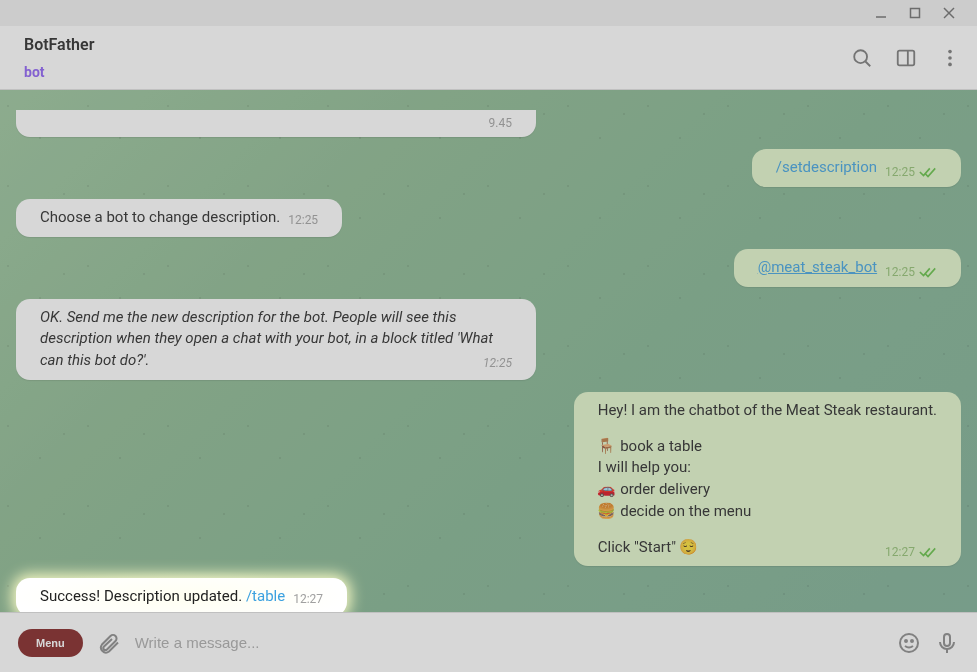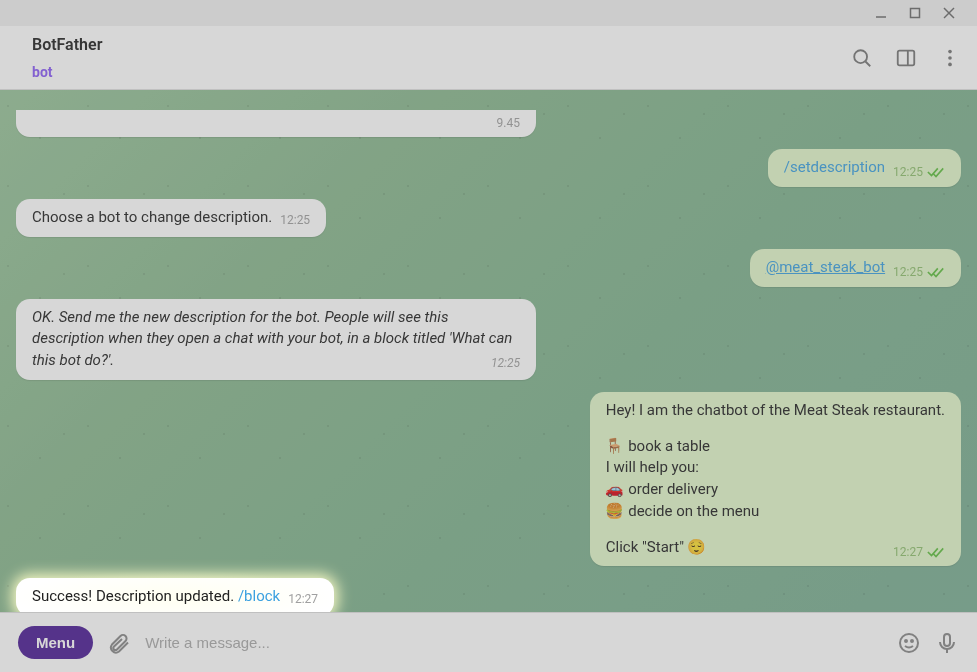--- a/index.html
+++ b/index.html
@@ -1,53 +1,53 @@
 <!DOCTYPE html>
 <html><head>
 <meta charset="utf-8">
 <style>
 * { box-sizing: border-box; margin: 0; padding: 0; }
 body { font-family: -apple-system, BlinkMacSystemFont, "Segoe UI", Roboto, Arial, sans-serif; background: #fff; width: 977px; height: 672px; overflow: hidden; position: relative; }
 
 .window-controls { height: 26px; display: flex; justify-content: flex-end; align-items: center; gap: 22px; padding-right: 22px; background: #f0f0f0; }
 .wc-icon { color: #6b6b6b; display: flex; align-items: center; justify-content: center; cursor: pointer; }
 
-.header { height: 64px; background: #fff; border-bottom: 1px solid #e0e0e0; display: flex; align-items: center; padding: 0 16px 0 32px; }
+.header { height: 64px; background: #fff; border-bottom: 1px solid #e0e0e0; display: flex; align-items: center; padding: 0 16px 0 24px; }
 .header-left { flex: 1; }
 .header-title { font-size: 16px; font-weight: 600; color: #222; }
 .header-subtitle { font-size: 14px; color: #8b5cf6; margin-top: 10px; font-weight: bold; }
 .header-actions { display: flex; gap: 22px; align-items: center; }
 .header-icon { color: #777; cursor: pointer; display: flex; }
 
 .chat-area { position: relative; height: 522px; overflow: hidden; background: linear-gradient(135deg, #98c39a 0%, #89b78e 30%, #7fb28e 60%, #7aad93 100%); }
 .chat-pattern { position: absolute; inset: 0; opacity: 0.08; background-image: radial-gradient(circle at 10% 20%, #000 1px, transparent 1px), radial-gradient(circle at 50% 60%, #000 1px, transparent 1px), radial-gradient(circle at 80% 30%, #000 1px, transparent 1px); background-size: 80px 80px; }
 .messages { position: relative; padding: 20px 16px 10px; display: flex; flex-direction: column; gap: 12px; }
 
 .msg-row { display: flex; }
 .msg-row.out { justify-content: flex-end; align-items: flex-end; }
 .msg-row.in { justify-content: flex-start; }
 
-.bubble { max-width: 520px; border-radius: 14px; padding: 8px 16px; position: relative; font-size: 15px; line-height: 1.45; box-shadow: 0 1px 1px rgba(0,0,0,0.1); }
+.bubble { max-width: 520px; border-radius: 14px; padding: 8px 24px; position: relative; font-size: 15px; line-height: 1.45; box-shadow: 0 1px 1px rgba(0,0,0,0.1); }
 .bubble.in { background: #fff; color: #222; }
 .bubble.out { background: #e2f7cb; color: #222; }
 .bubble.highlight { box-shadow: 0 0 14px 4px rgba(255,255,200,0.9), 0 1px 1px rgba(0,0,0,0.1); }
 .bubble.partial-top { border-top-left-radius: 0; border-top-right-radius: 0; padding-top: 0; padding-bottom: 10px; }
 
 .bubble .time { font-size: 12px; color: #8fbf6e; margin-left: 8px; float: right; position: relative; top: 5px; }
 .bubble.in .time { color: #a0a0a0; }
 .ticks { display: inline-flex; margin-left: 4px; position: relative; top: 3px; }
 .ticks svg { width: 18px; height: 14px; }
 
 .cmd-link { color: #3ca1e0; cursor: pointer; }
 .mention { color: #3ca1e0; cursor: pointer; text-decoration: underline; }
 
 .big-bubble { max-width: 440px; }
 
 .input-bar { height: 60px; background: #fff; border-top: 1px solid #e0e0e0; display: flex; align-items: center; padding: 0 18px; gap: 14px; }
-.menu-btn { background: #4c1d95; color: #fff; font-weight: 600; font-size: 15px; border: none; border-radius: 18px; padding: 8px 18px; cursor: pointer; }
+.menu-btn { background: #7f1d1d; color: #fff; font-weight: 600; font-size: 11px; border: none; border-radius: 18px; padding: 8px 18px; cursor: pointer; }
 .attach-icon, .emoji-icon, .mic-icon { color: #888; cursor: pointer; display: flex; }
 .msg-input { flex: 1; border: none; outline: none; font-size: 15px; color: #8b5cf6; background: transparent; }
 .msg-input::placeholder { color: #aaa; }
 
 
 .dim-layer { position: absolute; inset: 0; background: rgba(110,110,110,0.28); pointer-events: none; z-index: 5; }
 .bubble.highlight { z-index: 10; position: relative; }
 .bubble.highlight::after { content: ""; position: absolute; inset: -8px; border-radius: 20px; background: radial-gradient(ellipse, rgba(255,255,220,0.4) 0%, transparent 70%); z-index: -1; }
 
 .msg-row.hl { z-index: 10; position: relative; }
@@ -163,21 +163,21 @@
               <svg viewBox="0 0 20 14">
                 <path d="M1 7 L5 11 L12 3" fill="none" stroke="#5fbf3f" stroke-width="1.8"></path>
                 <path d="M7 9 L10 12 L18 3" fill="none" stroke="#5fbf3f" stroke-width="1.8"></path>
               </svg>
             </span></span>
       </div>
     </div>
 
     <div class="msg-row in hl">
       <div class="bubble in highlight">
-        <span>Success! Description updated. </span><span class="cmd-link">/block</span>
+        <span>Success! Description updated. </span><span class="cmd-link">/table</span>
         <span class="time">12:27</span>
       </div>
     </div>
   </div>
 </div>
 
 <div class="input-bar">
   <button class="menu-btn">Menu</button>
   <span class="attach-icon">
       <svg width="24" height="24" viewBox="0 0 24 24" fill="none" stroke="currentColor" stroke-width="2">

